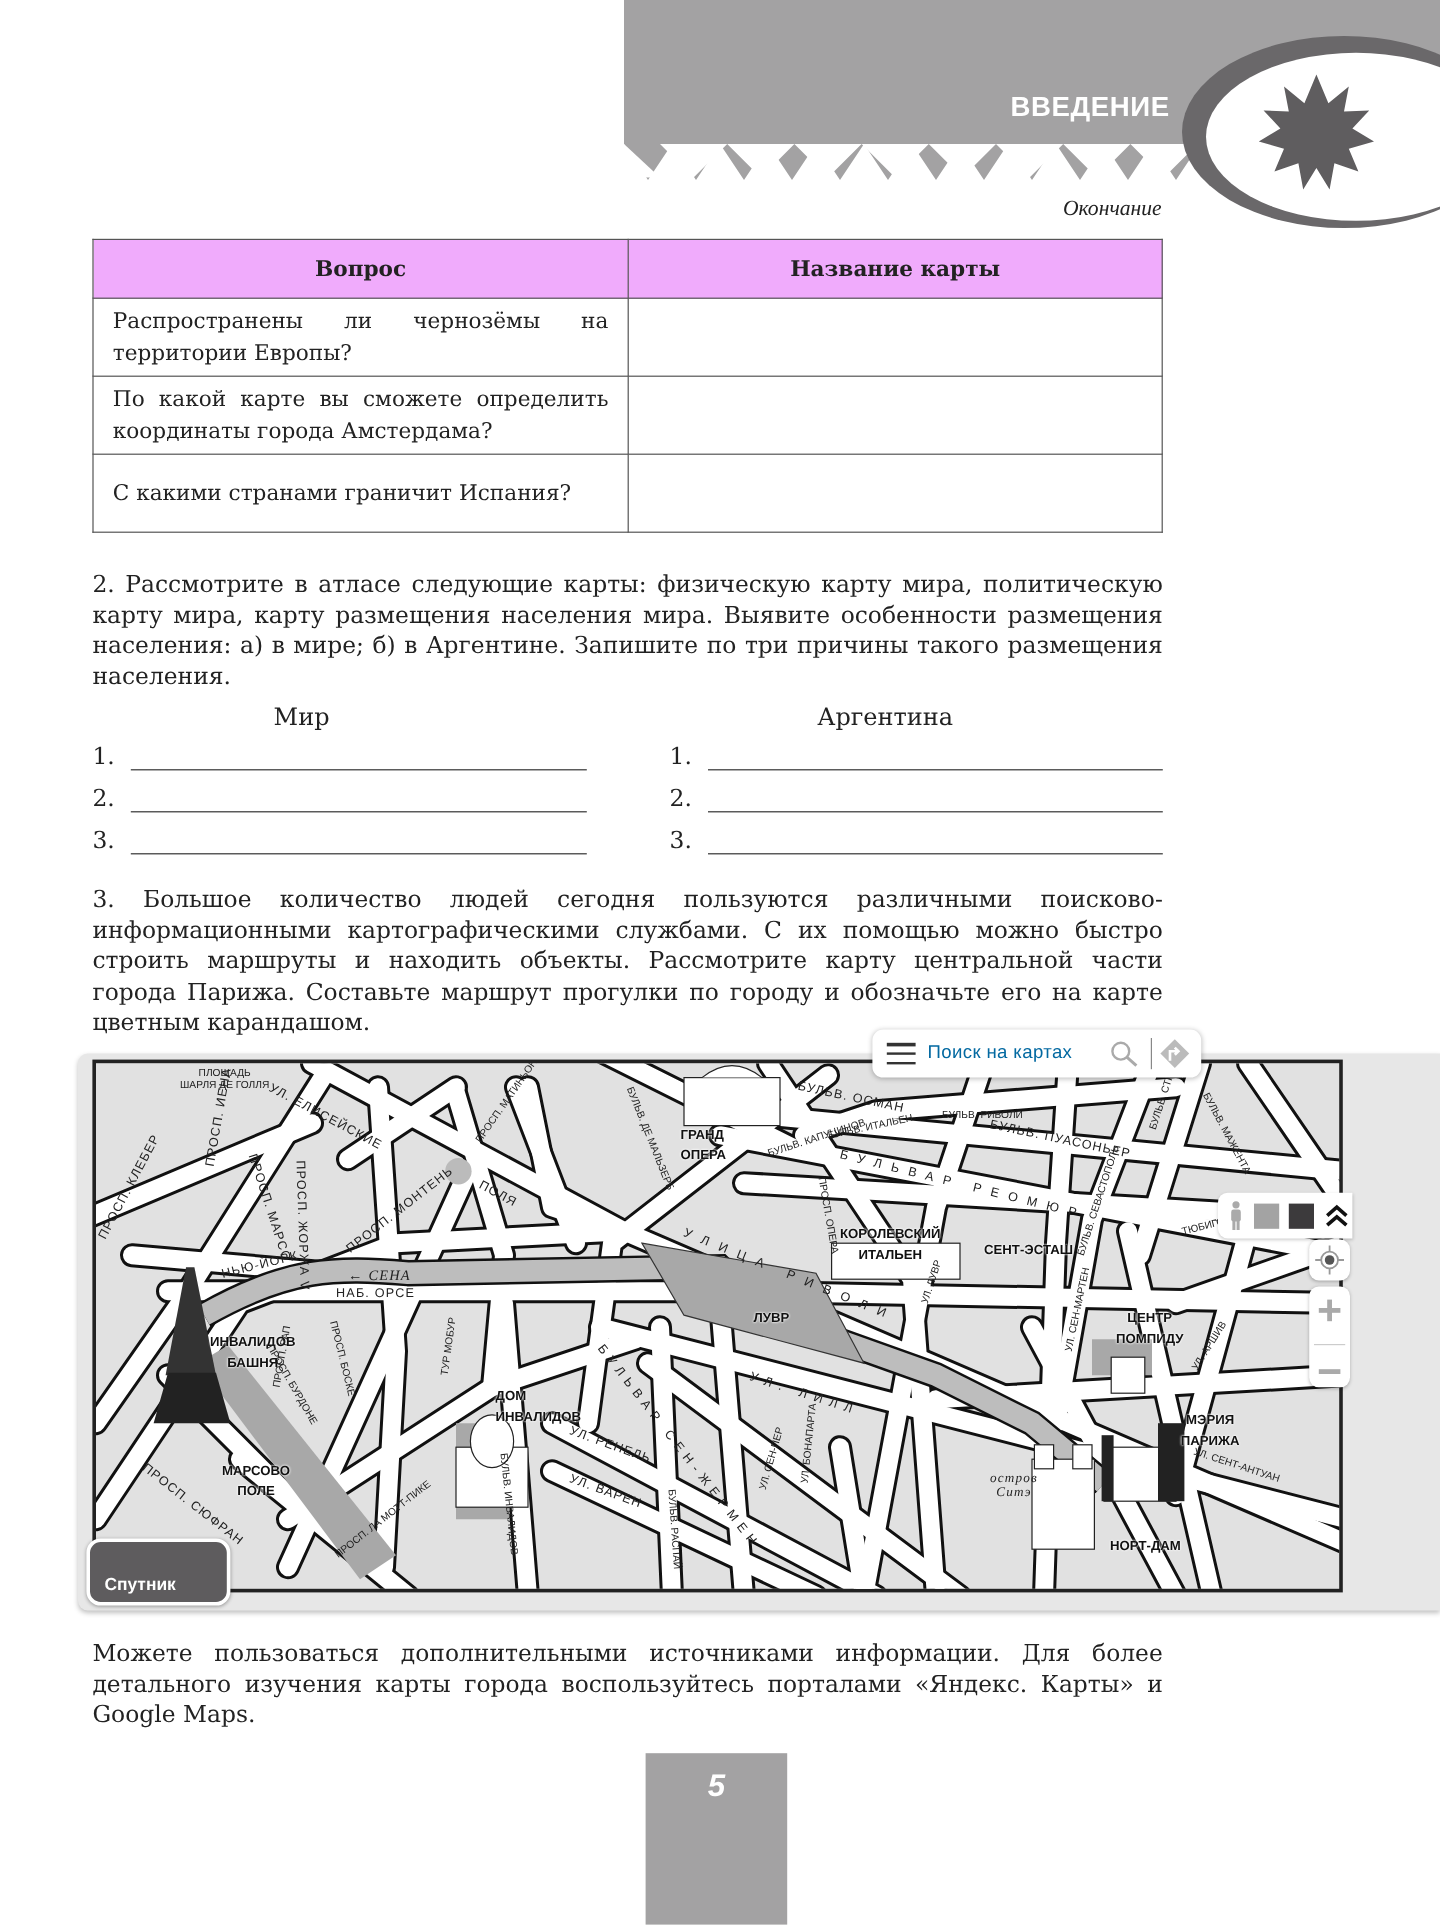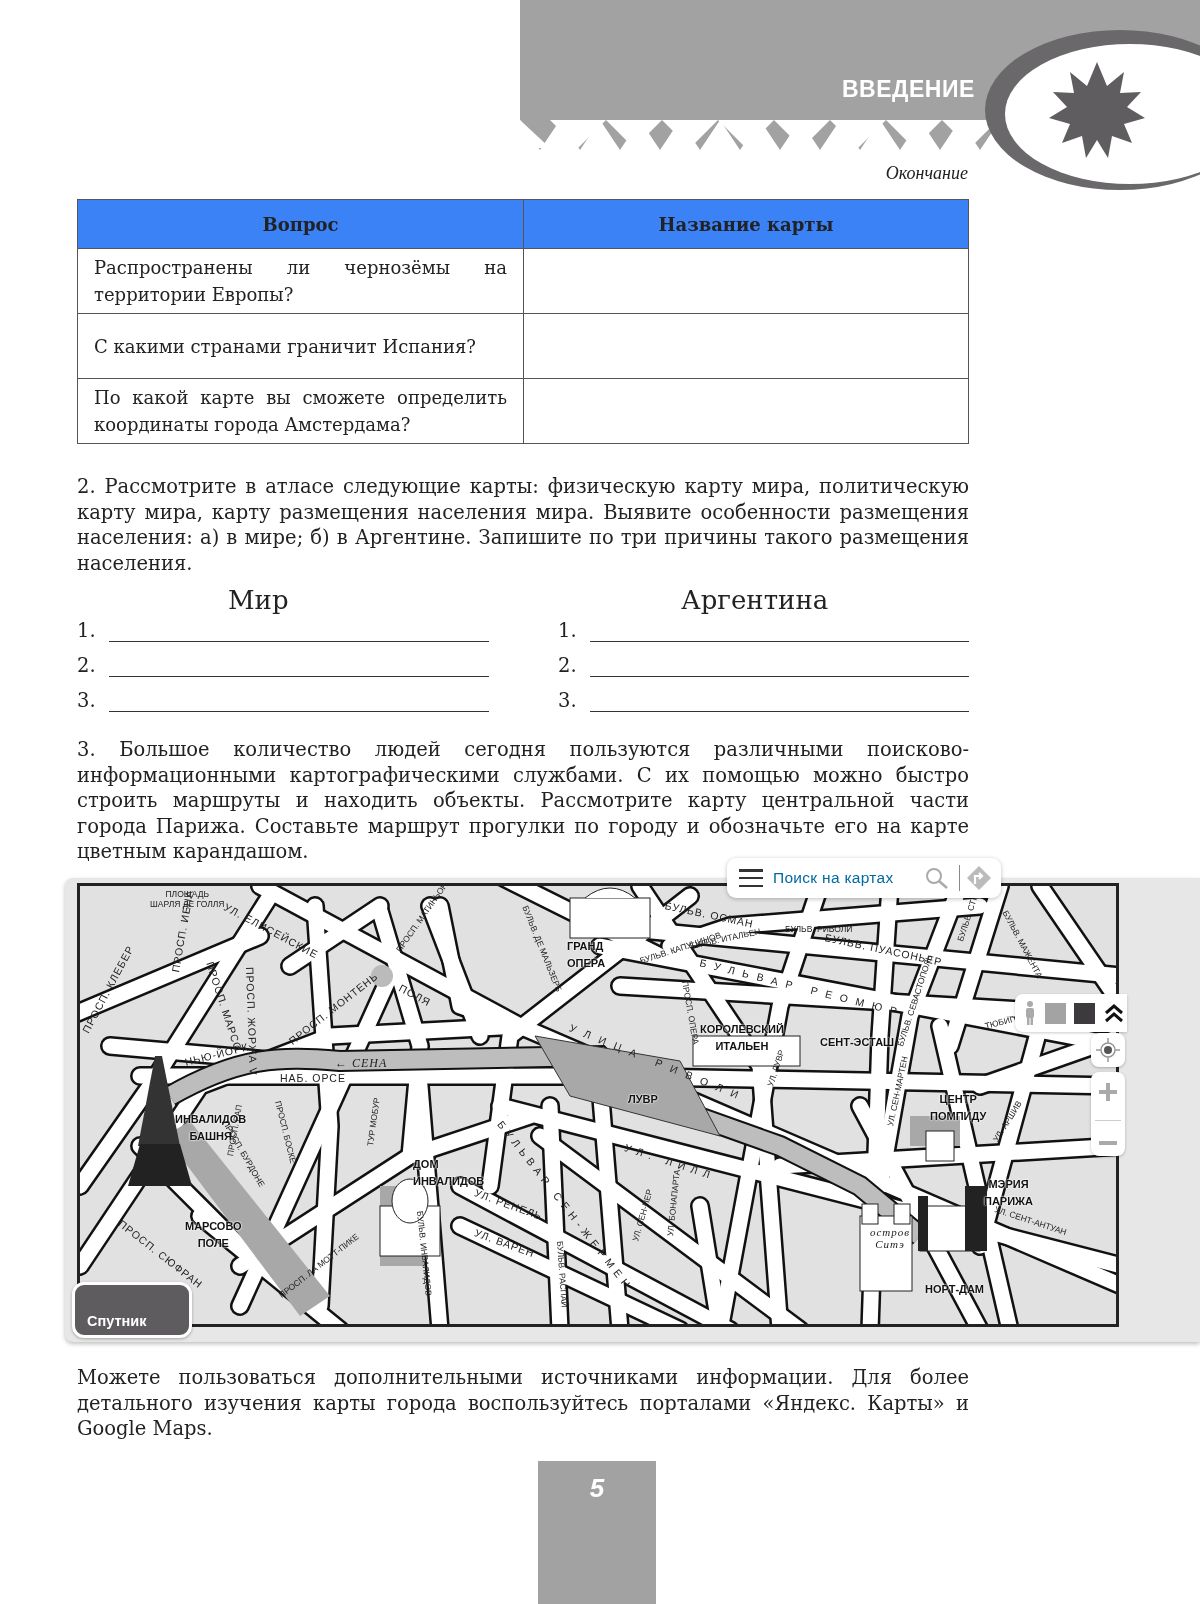--- a/index.html
+++ b/index.html
@@ -9,38 +9,38 @@
   
   .banner { position: absolute; left: 520px; top: 0; width: 680px; height: 150px; }
   .banner svg { position: absolute; left: 0; top: 0; }
   .banner-title { position: absolute; left: 322px; top: 76px; font-family: "Liberation Sans", sans-serif; font-weight: bold; font-size: 23px; color: #ffffff; letter-spacing: 0.5px; }
 
   .continuation { position: absolute; right: 232px; top: 163px; font-style: italic; font-size: 18px; color: #222; font-family: "Liberation Serif", serif; }
 
   
   table.qtable { position: absolute; left: 77px; top: 199px; width: 892px; border-collapse: collapse; font-size: 18px; }
   .qtable th, .qtable td { border: 1.5px solid #555; }
-  .qtable th { background: #3b82f6; height: 49px; font-weight: bold; font-size: 18px; text-align: center; }
+  .qtable th { background: #f0abfc; height: 49px; font-weight: bold; font-size: 18px; text-align: center; }
   .qtable td { height: 65px; padding: 4px 16px; line-height: 27px; vertical-align: middle; margin-top: 19px; }
   .qtable td.q { width: 446px; text-align: justify; }
 
   .para { position: absolute; left: 77px; width: 892px; font-size: 19.5px; line-height: 25.5px; text-align: justify; }
-  .col-head { position: absolute; font-size: 26px; }
+  .col-head { position: absolute; font-size: 20px; }
   .line-item { position: absolute; font-size: 19.5px; display: flex; align-items: flex-end; }
   .line-item .num { width: 32px; }
   .line-item .blank { border-bottom: 1.5px solid #333; height: 20px; }
 
   
   .map-wrap { position: absolute; left: 65px; top: 878px; width: 1135px; height: 464px; background: #e7e7e7; border-radius: 8px 0 0 8px; box-shadow: 0 2px 4px rgba(0,0,0,0.25); }
   .map-frame { position: absolute; left: 77px; top: 883px; width: 1042px; height: 444px; border: 3px solid #222; background: #e1e1e1; overflow: hidden; }
   .map-frame svg { position: absolute; left: 0; top: 0; }
   .map-label { position: absolute; font-family: "Liberation Sans", sans-serif; font-weight: bold; font-size: 11px; line-height: 17px; color: #111; text-align: center; text-shadow: 0 0 2px #fff, 0 0 2px #fff; white-space: nowrap; }
   .street { position: absolute; font-family: "Liberation Sans", sans-serif; font-size: 10.5px; color: #222; white-space: nowrap; transform-origin: left center; letter-spacing: 1px; }
   .street.sm { font-size: 8.5px; letter-spacing: 0; }
-  .street.it { font-family: "Liberation Serif", serif; font-style: italic; letter-spacing: 1px; font-size: 12px; margin-left: 45px; }
+  .street.it { font-family: "Liberation Serif", serif; font-style: italic; letter-spacing: 1px; font-size: 12px; }
 
   .searchbar { position: absolute; left: 727px; top: 858px; width: 274px; height: 40px; background: #fff; border-radius: 9px; box-shadow: 0 1px 4px rgba(0,0,0,0.25); display: flex; align-items: center; padding-left: 12px; font-family: "Liberation Sans", sans-serif; }
   .searchbar .burger { width: 24px; height: 18px; display: flex; flex-direction: column; justify-content: space-between; margin-right: 10px; }
   .searchbar .burger i { display: block; height: 2.5px; background: #333; }
   .searchbar .placeholder { font-size: 15.5px; color: #0369a1; flex: 1; letter-spacing: 0.3px; }
   .searchbar .mag { width: 26px; height: 24px; margin-right: 4px; }
   .searchbar .sep { width: 1.5px; height: 26px; background: #888; margin: 0 5px; }
   .searchbar .route { width: 28px; height: 28px; margin-right: 8px; }
 
   .layers { position: absolute; left: 1015px; top: 994px; width: 112px; height: 38px; background: #fff; border-radius: 8px 0 0 8px; display: flex; align-items: center; padding-left: 8px; gap: 8px; box-shadow: 0 1px 3px rgba(0,0,0,0.2); }
@@ -79,25 +79,25 @@
   <tbody>
       <tr>
     <th>Вопрос</th>
     <th>Название карты</th>
   </tr>
   <tr>
     <td class="q">Распространены ли чернозёмы на территории Европы?</td>
     <td></td>
   </tr>
   <tr>
-    <td class="q" style="height:64px">С какими странами граничит Испания?</td>
+    <td class="q">По какой карте вы сможете определить координаты города Амстердама?</td>
     <td></td>
   </tr>
   <tr>
-    <td class="q">По какой карте вы сможете определить координаты города Амстердама?</td>
+    <td class="q" style="height:64px">С какими странами граничит Испания?</td>
     <td></td>
   </tr>
 </tbody>
   </table>
 
 <p class="para" style="top:474px">2. Рассмотрите в атласе следующие карты: физическую карту мира, политическую карту мира, карту размещения населения мира. Выявите особенности размещения населения: а) в мире; б) в Аргентине. Запишите по три причины такого размещения населения.</p>
 
 <div class="col-head" style="left:228px;top:585px">Мир</div>
 <div class="col-head" style="left:681px;top:585px">Аргентина</div>
 

